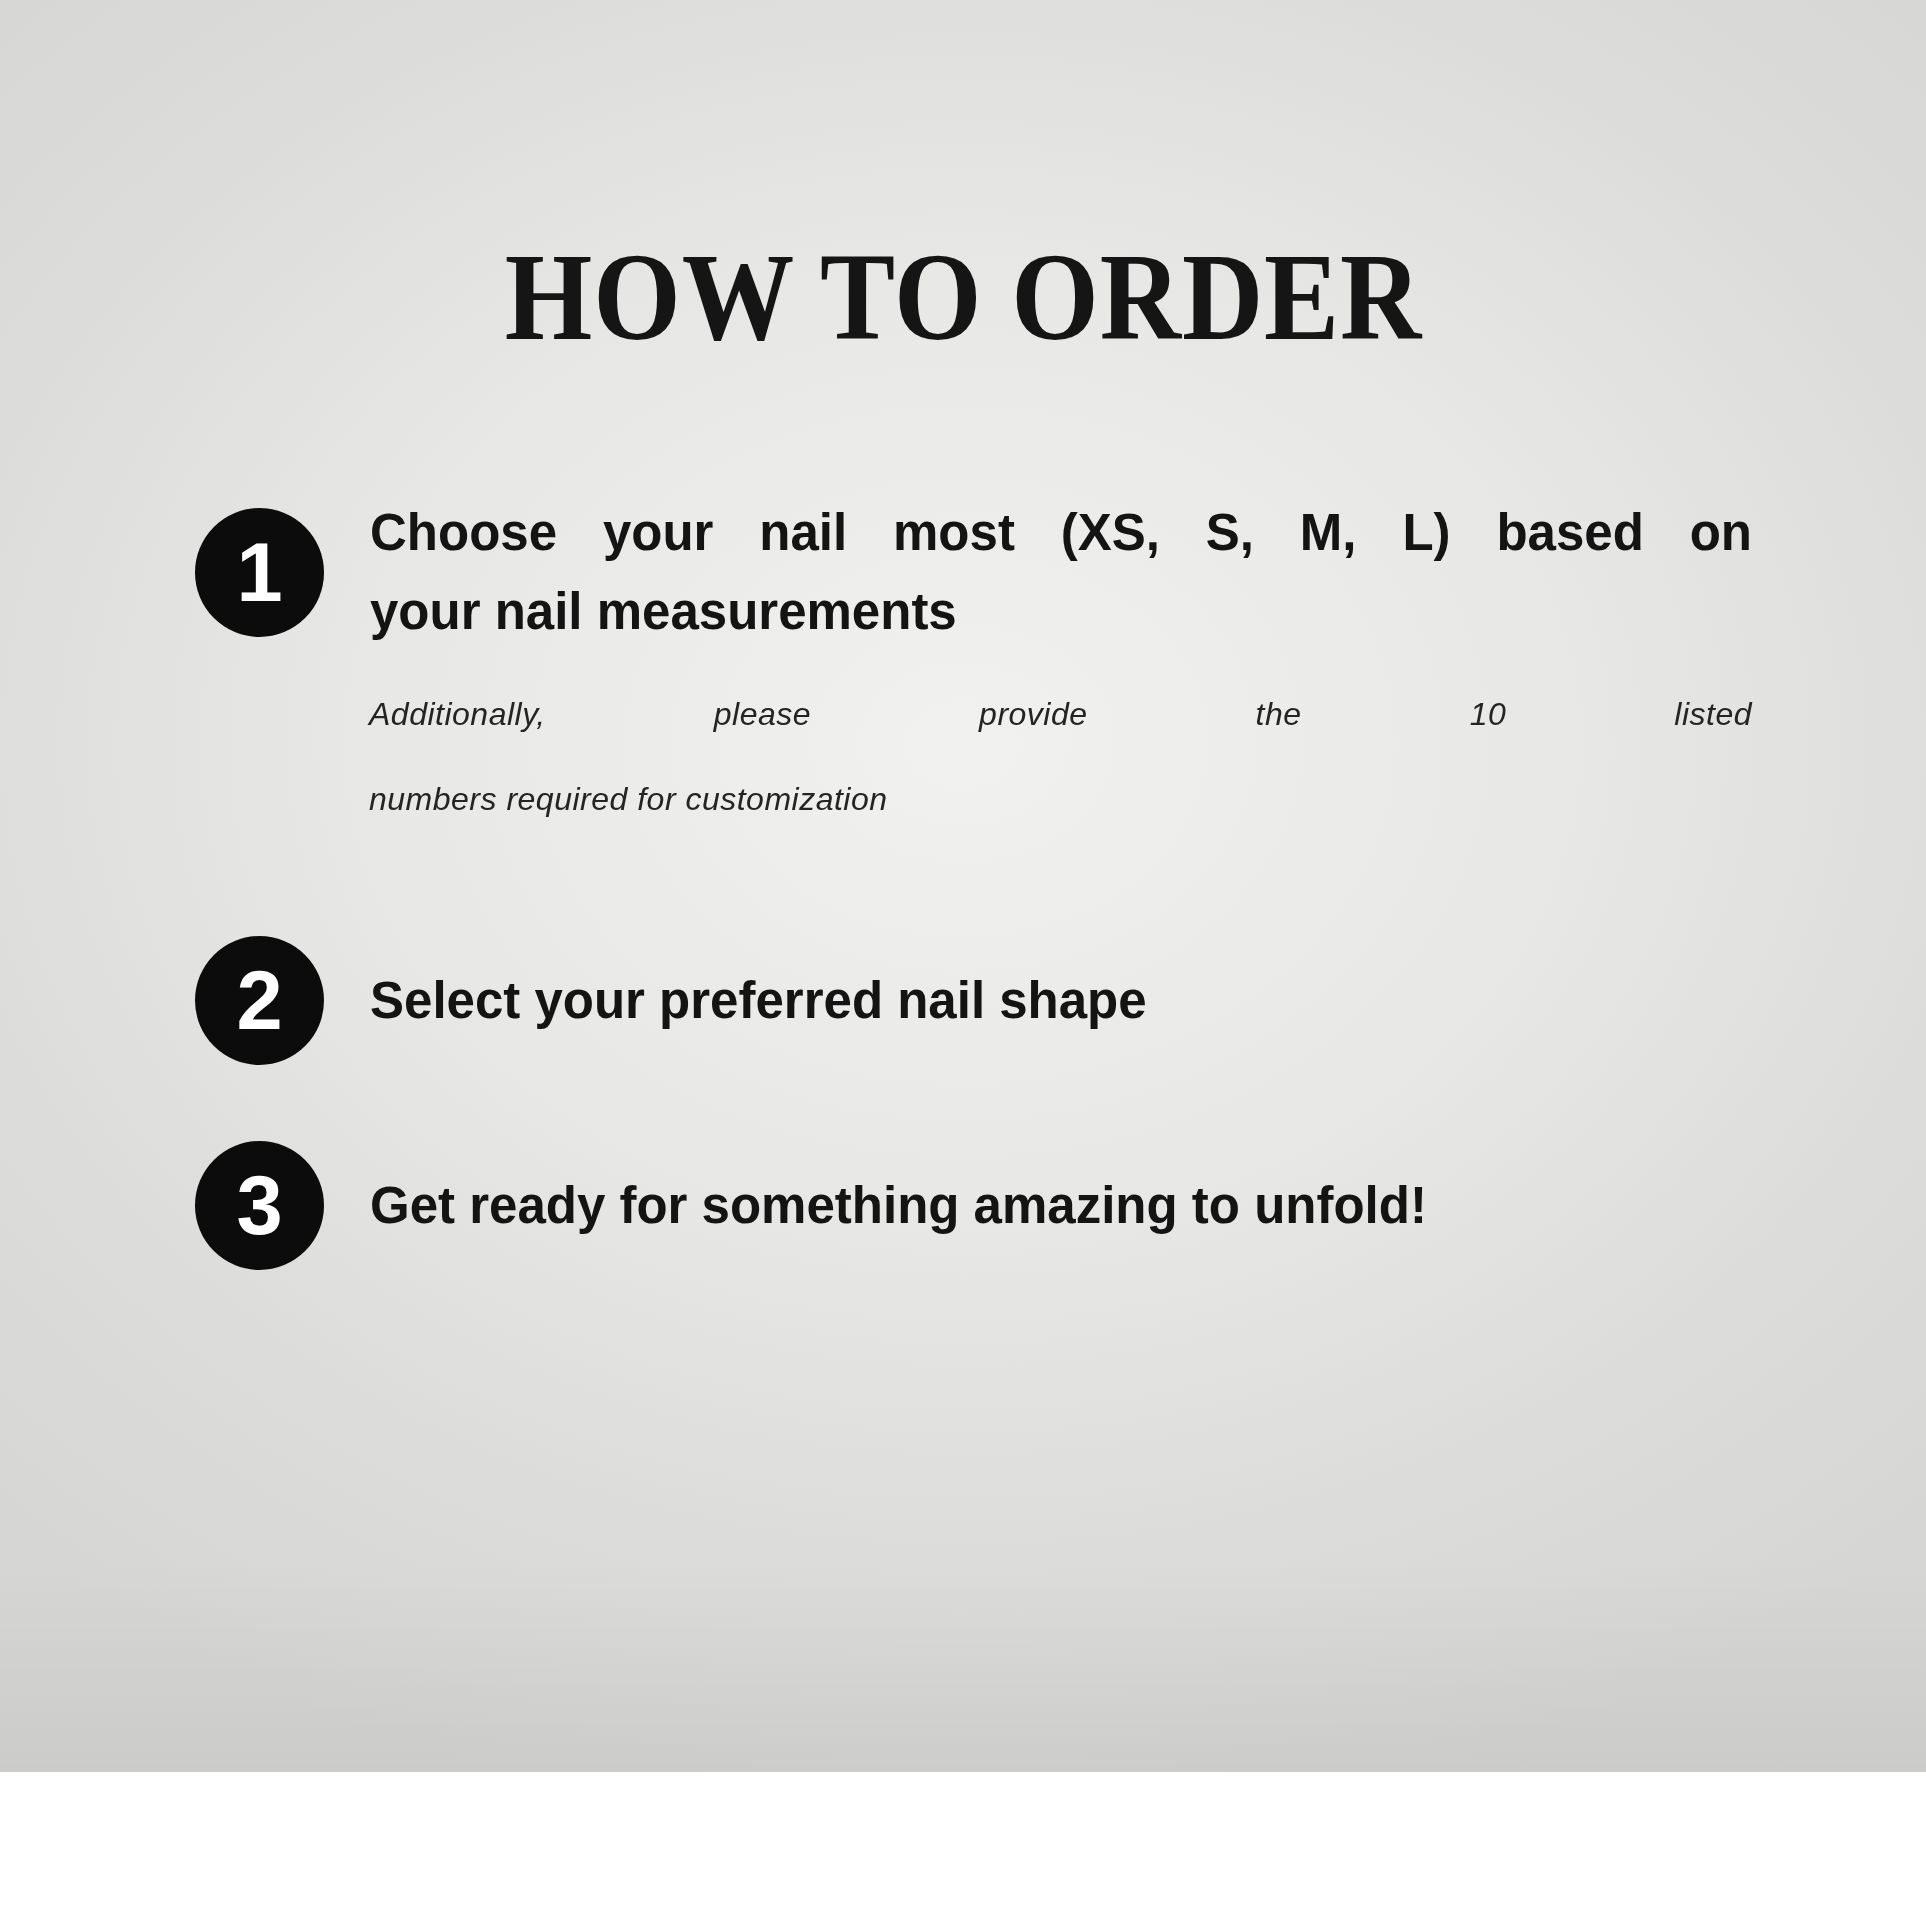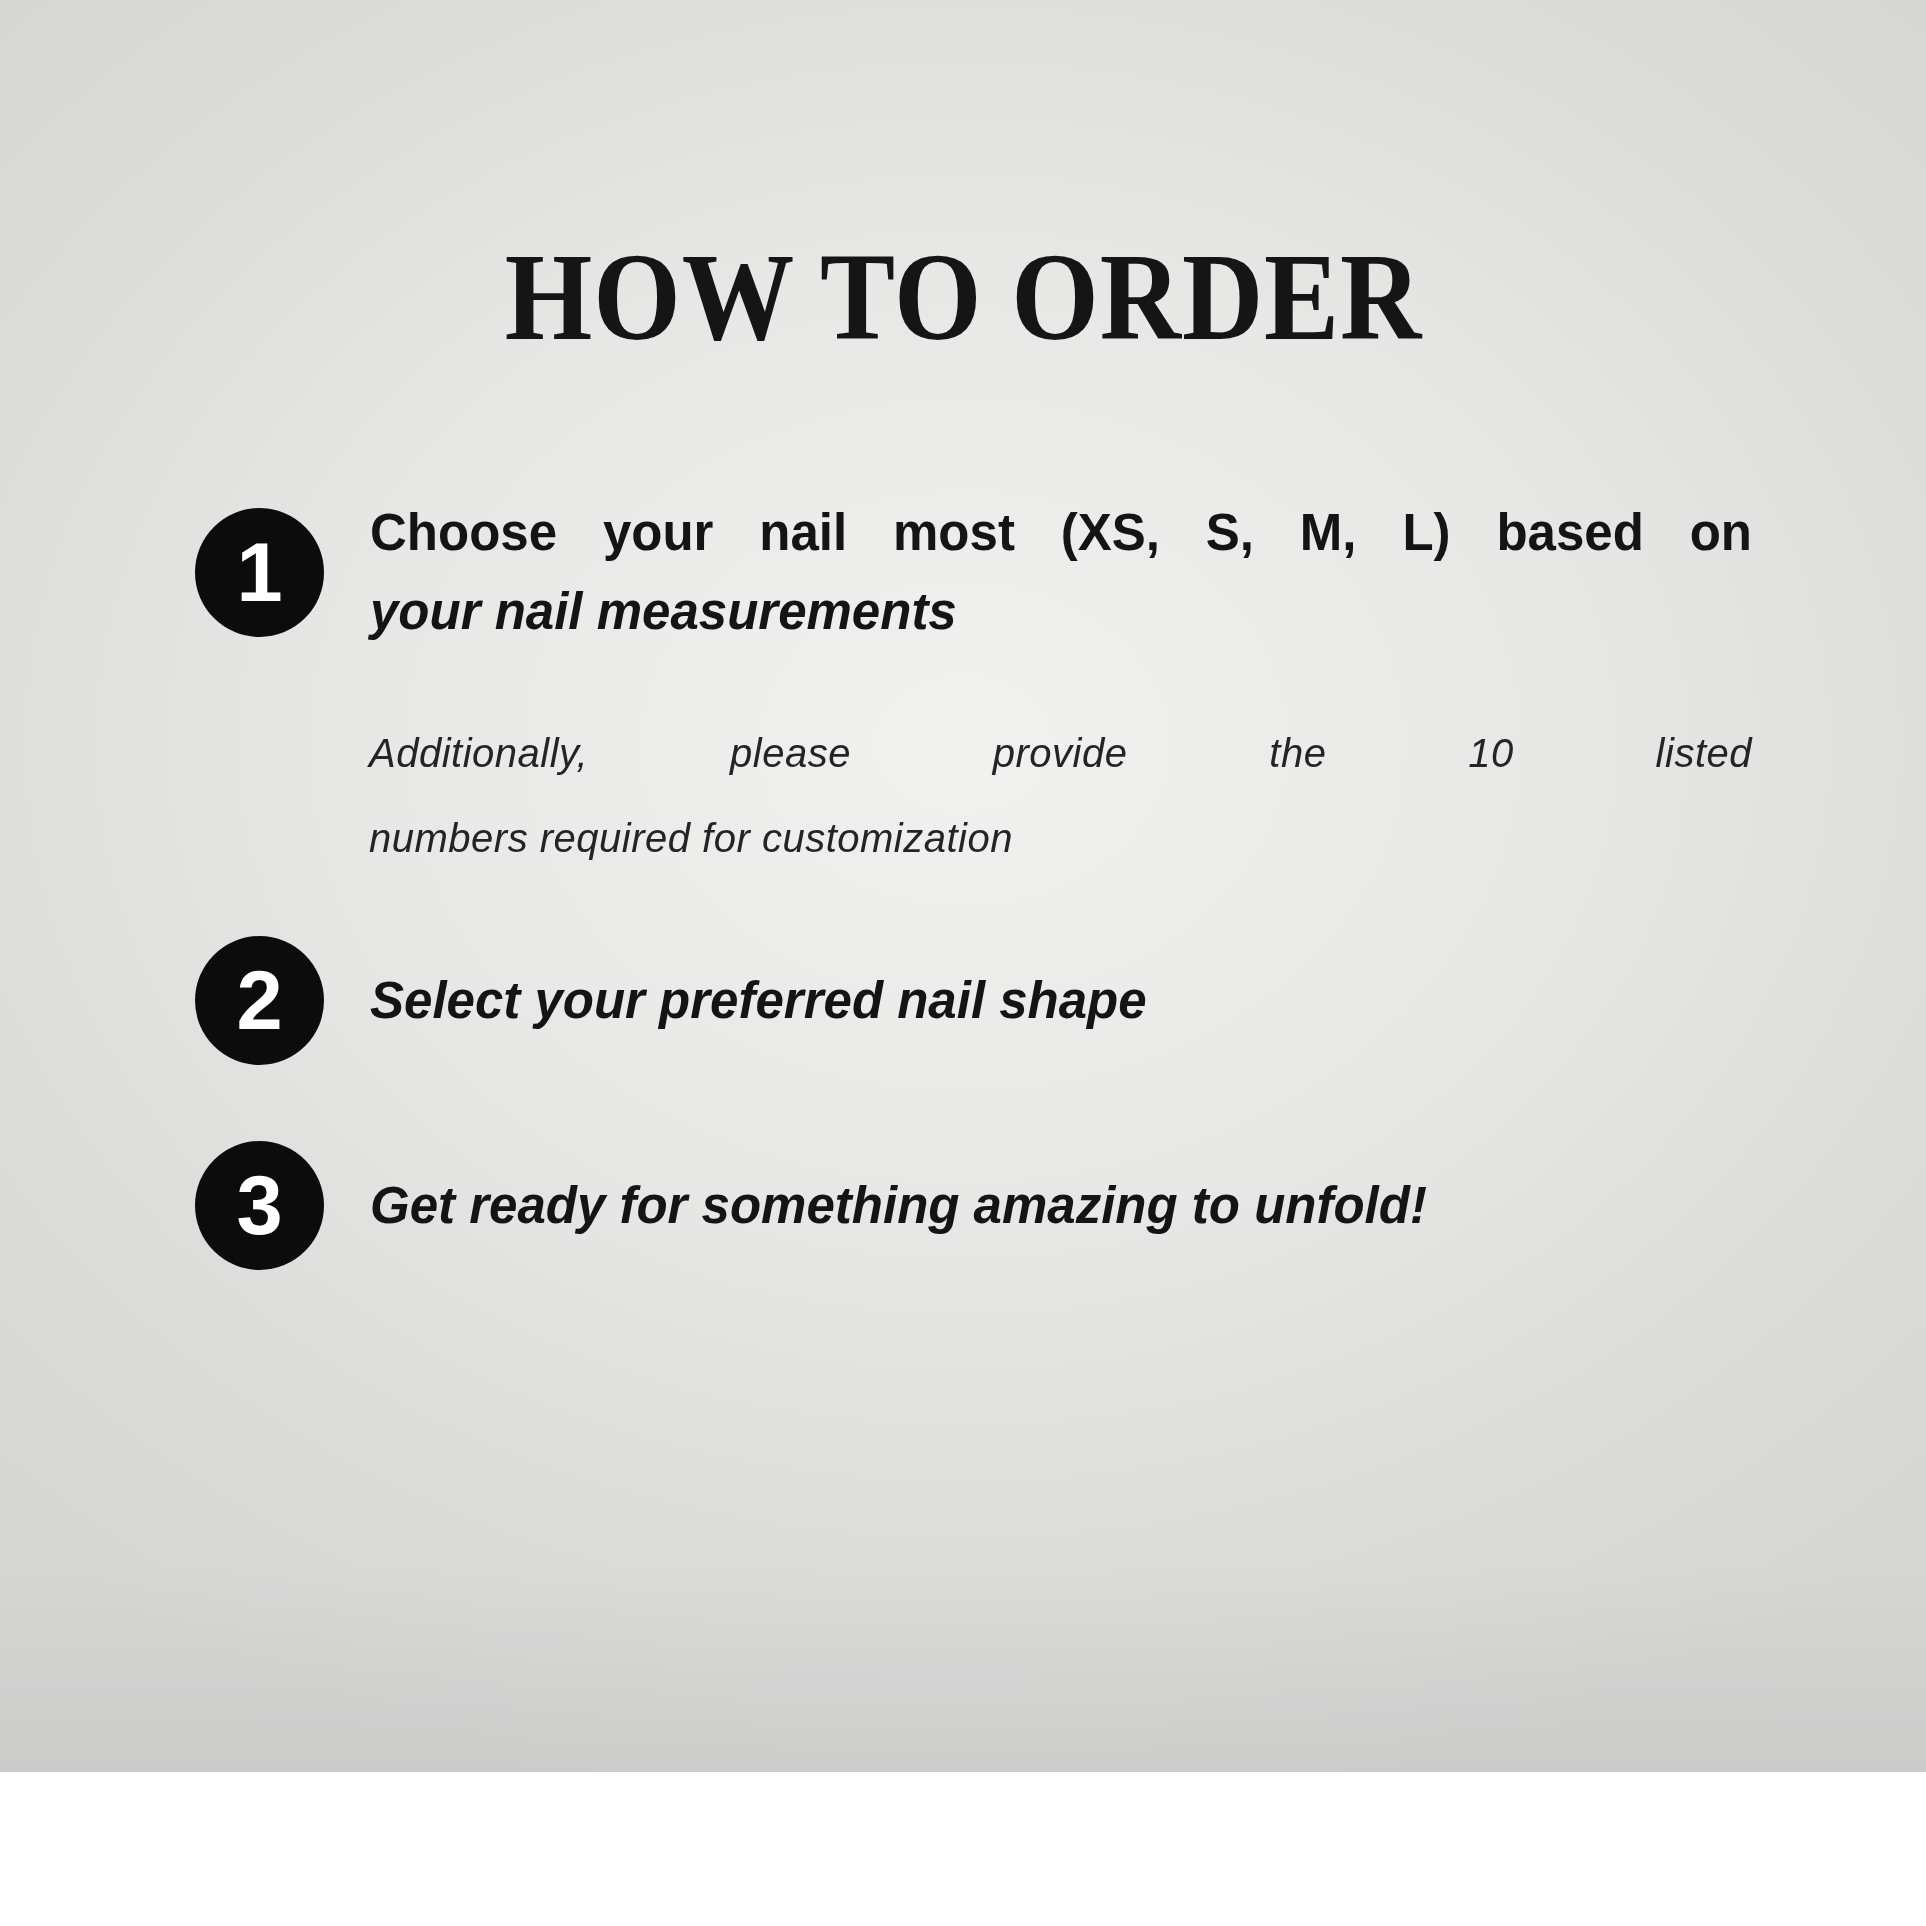--- a/index.html
+++ b/index.html
@@ -69,32 +69,31 @@
     font-size: 51px;
     line-height: 79px;
     color: #141414;
   }
   .jline {
     text-align: justify;
     text-align-last: justify;
   }
   .lline {
     text-align: left;
-    font-style: italic;
   }
 
   
   .note {
     position: absolute;
     left: 369px;
-    top: 711px;
+    top: 672px;
     width: 1383px;
     font-style: italic;
     font-weight: 400;
-    font-size: 40px;
+    font-size: 32px;
     line-height: 85px;
     color: #242424;
     letter-spacing: 0.5px;
   }
 
   
   .footer-box {
     position: absolute;
     left: 136px;
     top: 1398px;

